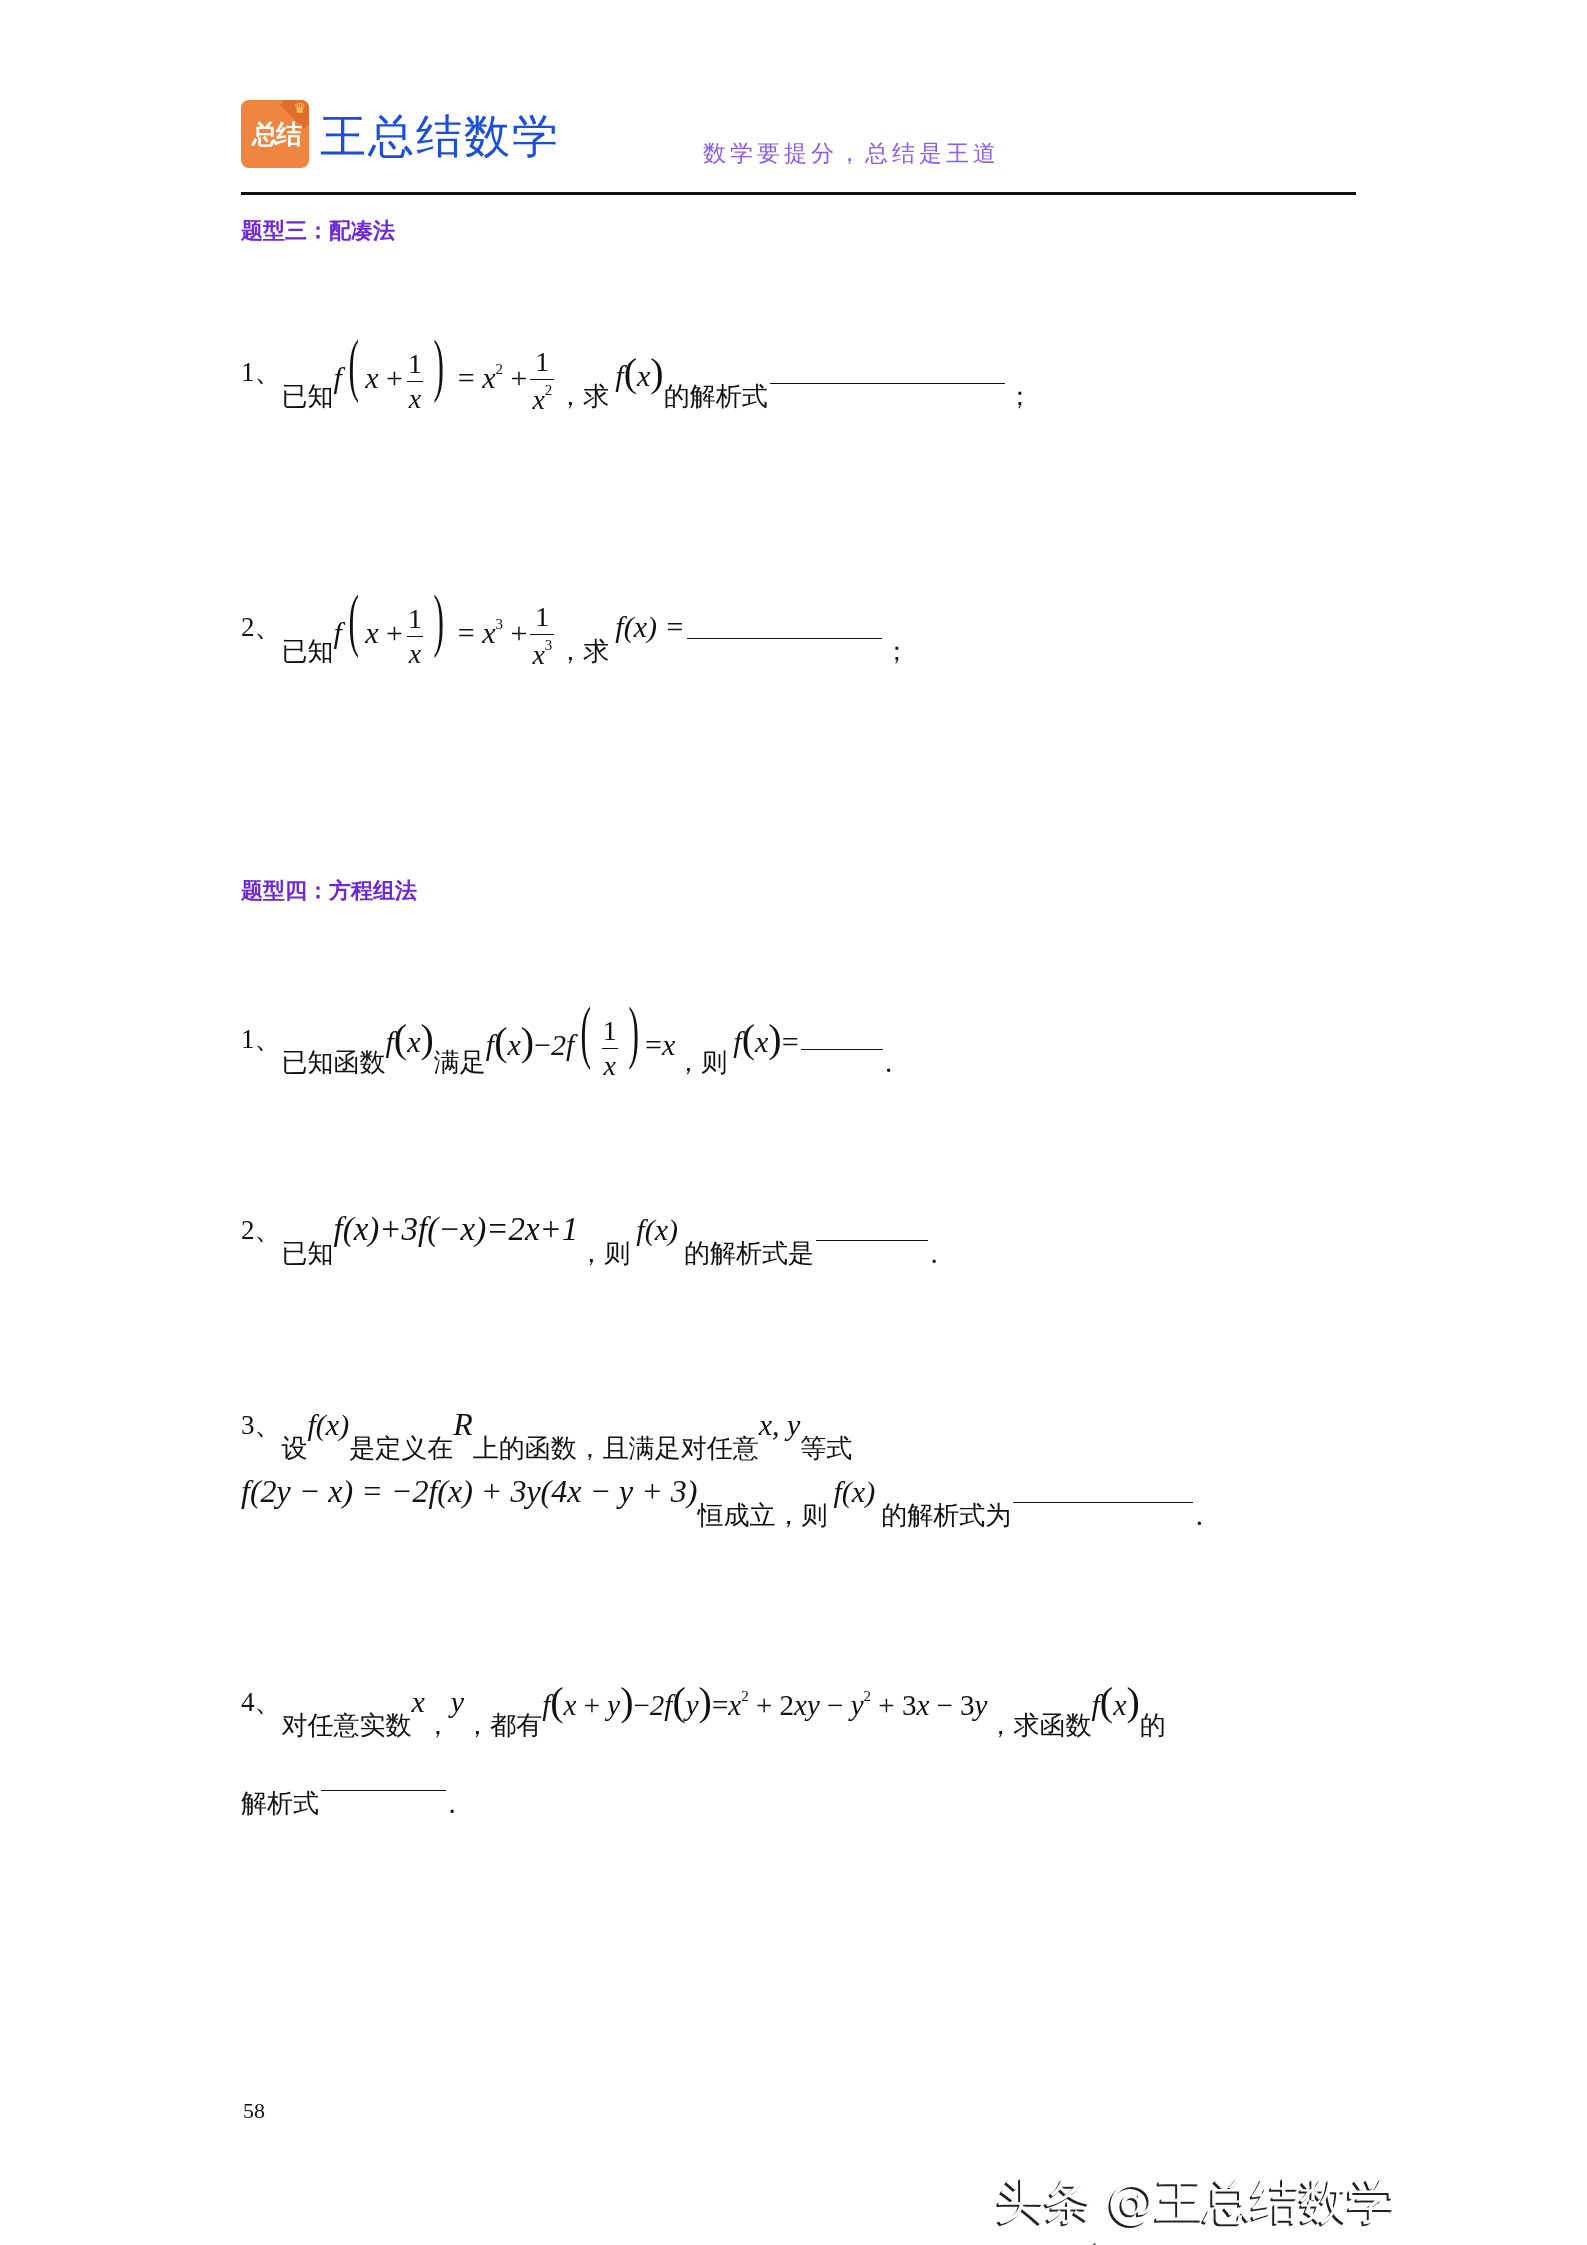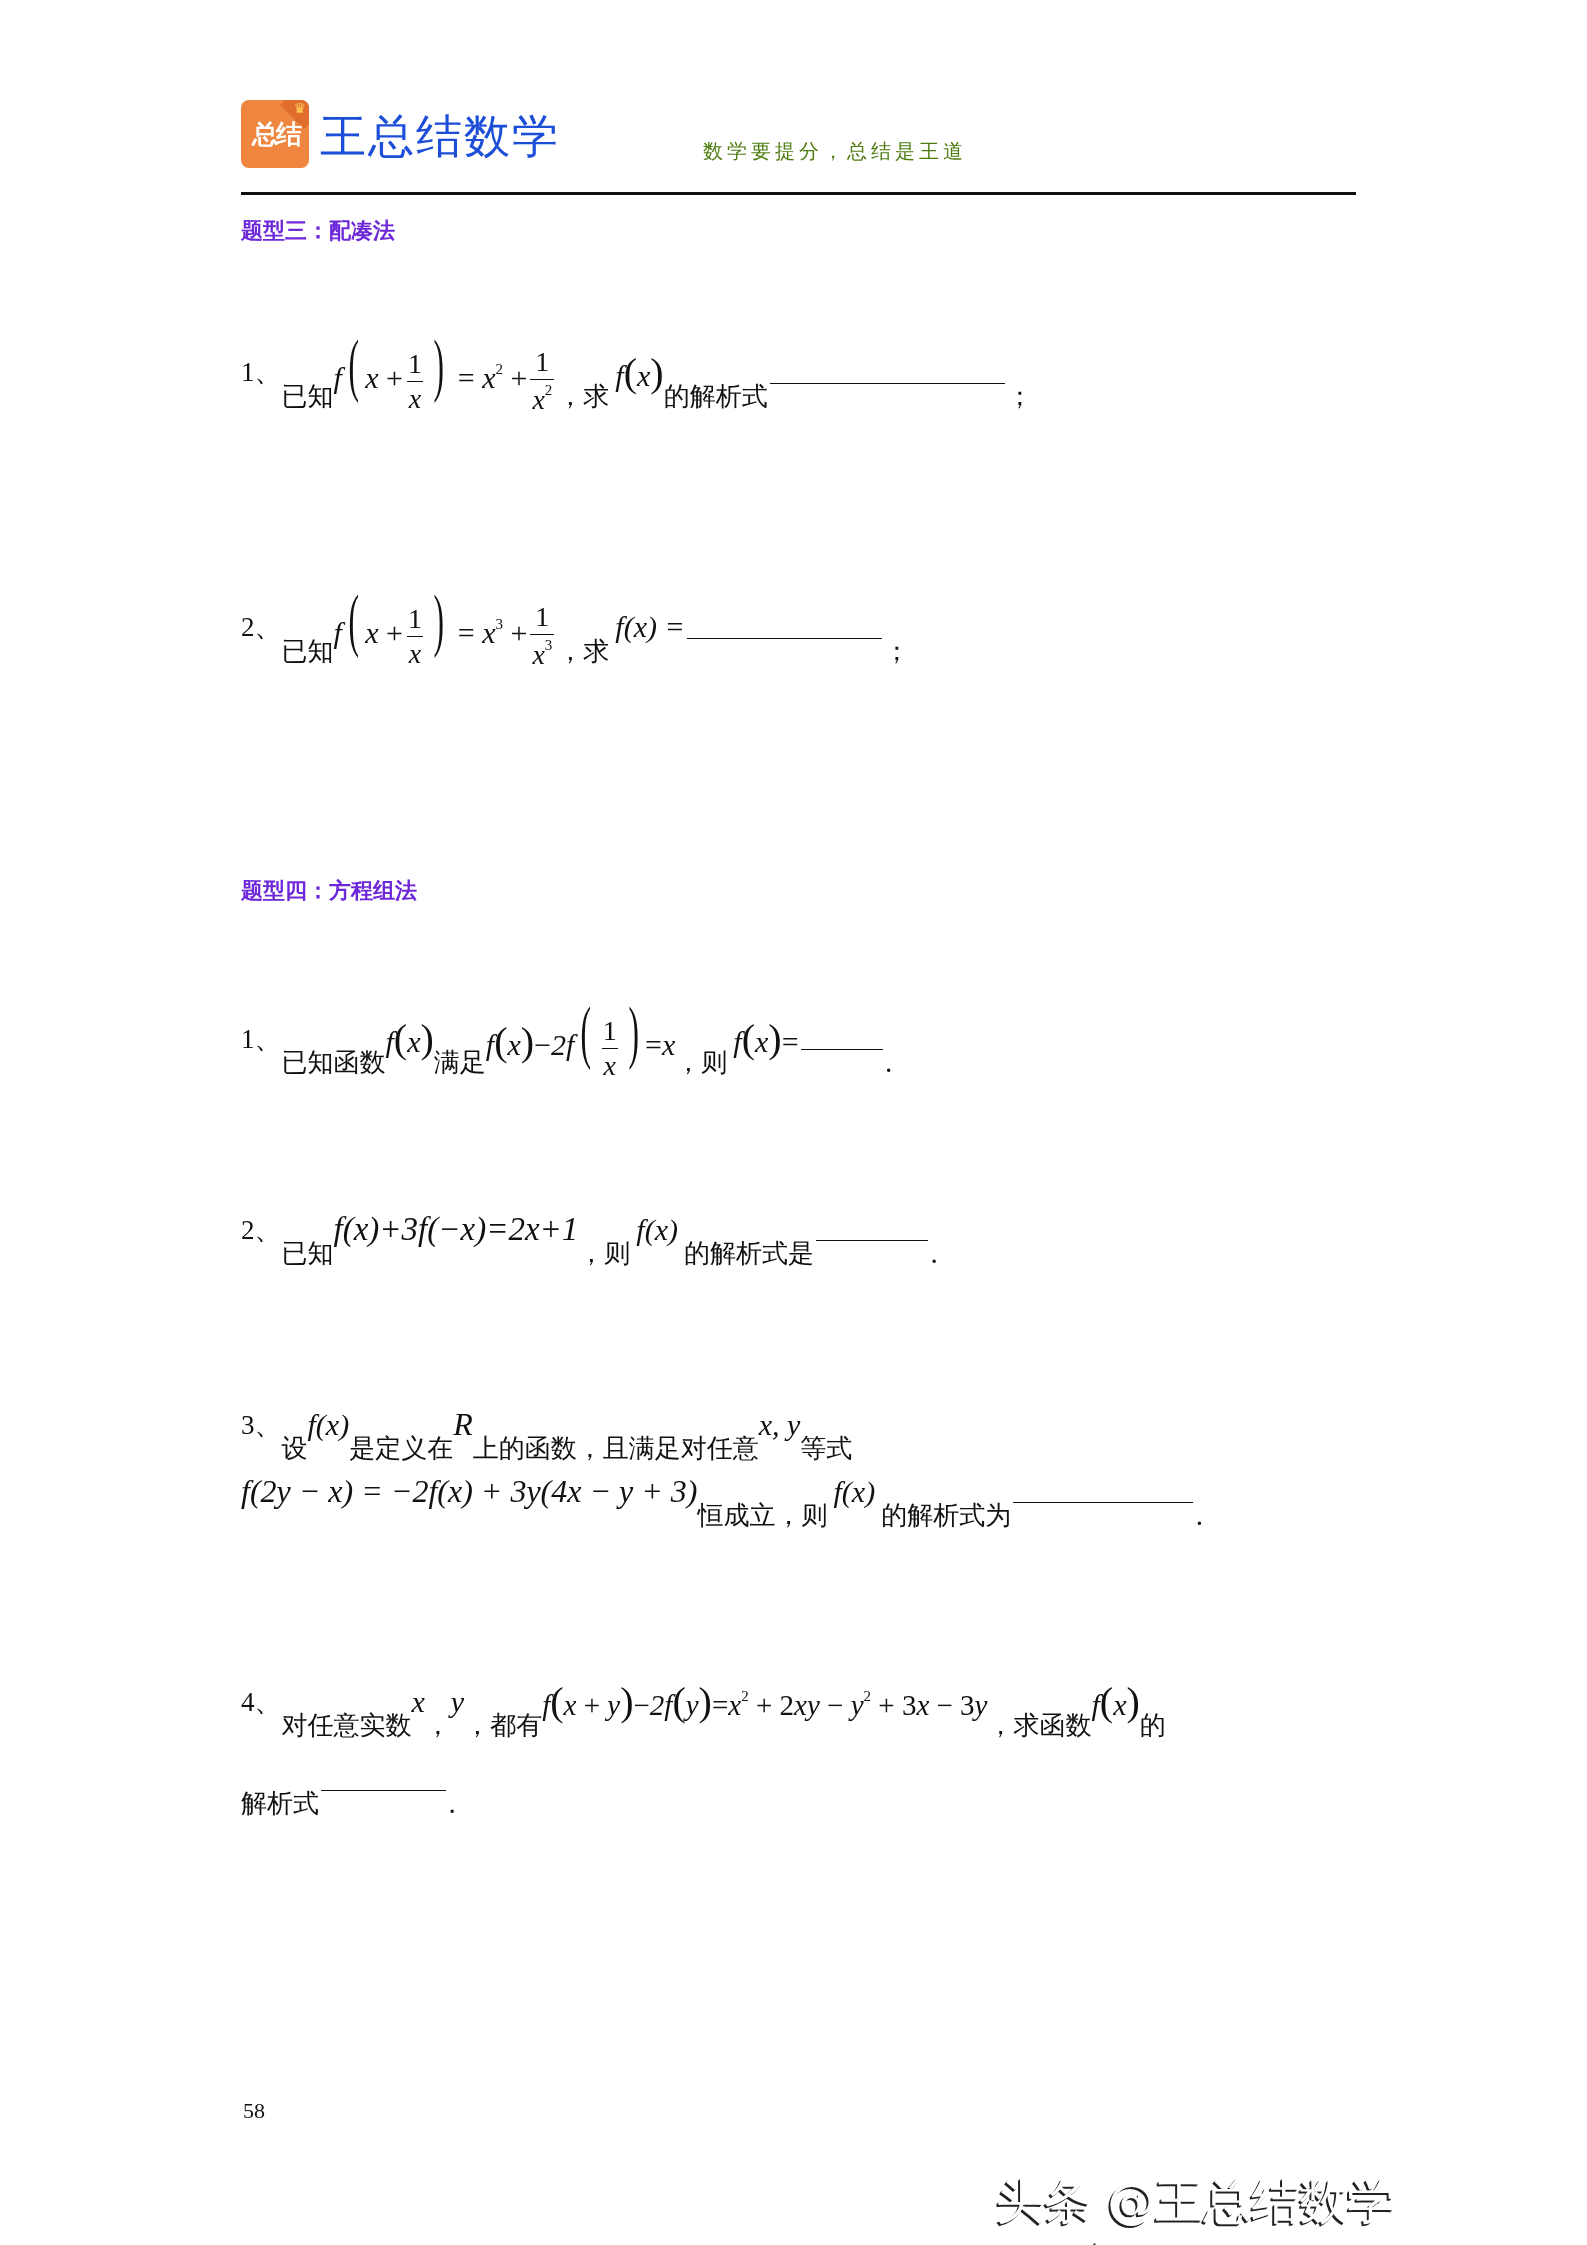--- a/index.html
+++ b/index.html
@@ -23,21 +23,21 @@
     }
     .logo-box .glyph {
       position: absolute; left: 4px; top: 17px; width: 62px; text-align: center;
       color: #fff; font-family: "DejaVu Sans", sans-serif; font-weight: bold; font-size: 26px; letter-spacing: -2px;
     }
     .brand-name {
       left: 320px; top: 106px; font-family: "DejaVu Sans", sans-serif; font-size: 46px;
       color: #1d4ed8; letter-spacing: 2px;
     }
     .slogan {
-      left: 703px; top: 138px; font-family: "DejaVu Serif", serif; font-size: 20px; letter-spacing: 4px; color: #4d7c0f;
+      left: 703px; top: 138px; font-family: "DejaVu Serif", serif; font-size: 23px; letter-spacing: 4px; color: #8b5cf6;
     }
     .header-rule { left: 241px; top: 192px; width: 1115px; height: 3px; background: #111; }
 
     
     .section-title {
       left: 241px; font-family: "DejaVu Sans", sans-serif; font-weight: bold; font-size: 22px; color: #6d28d9;
     }
 
     
     .problem {

